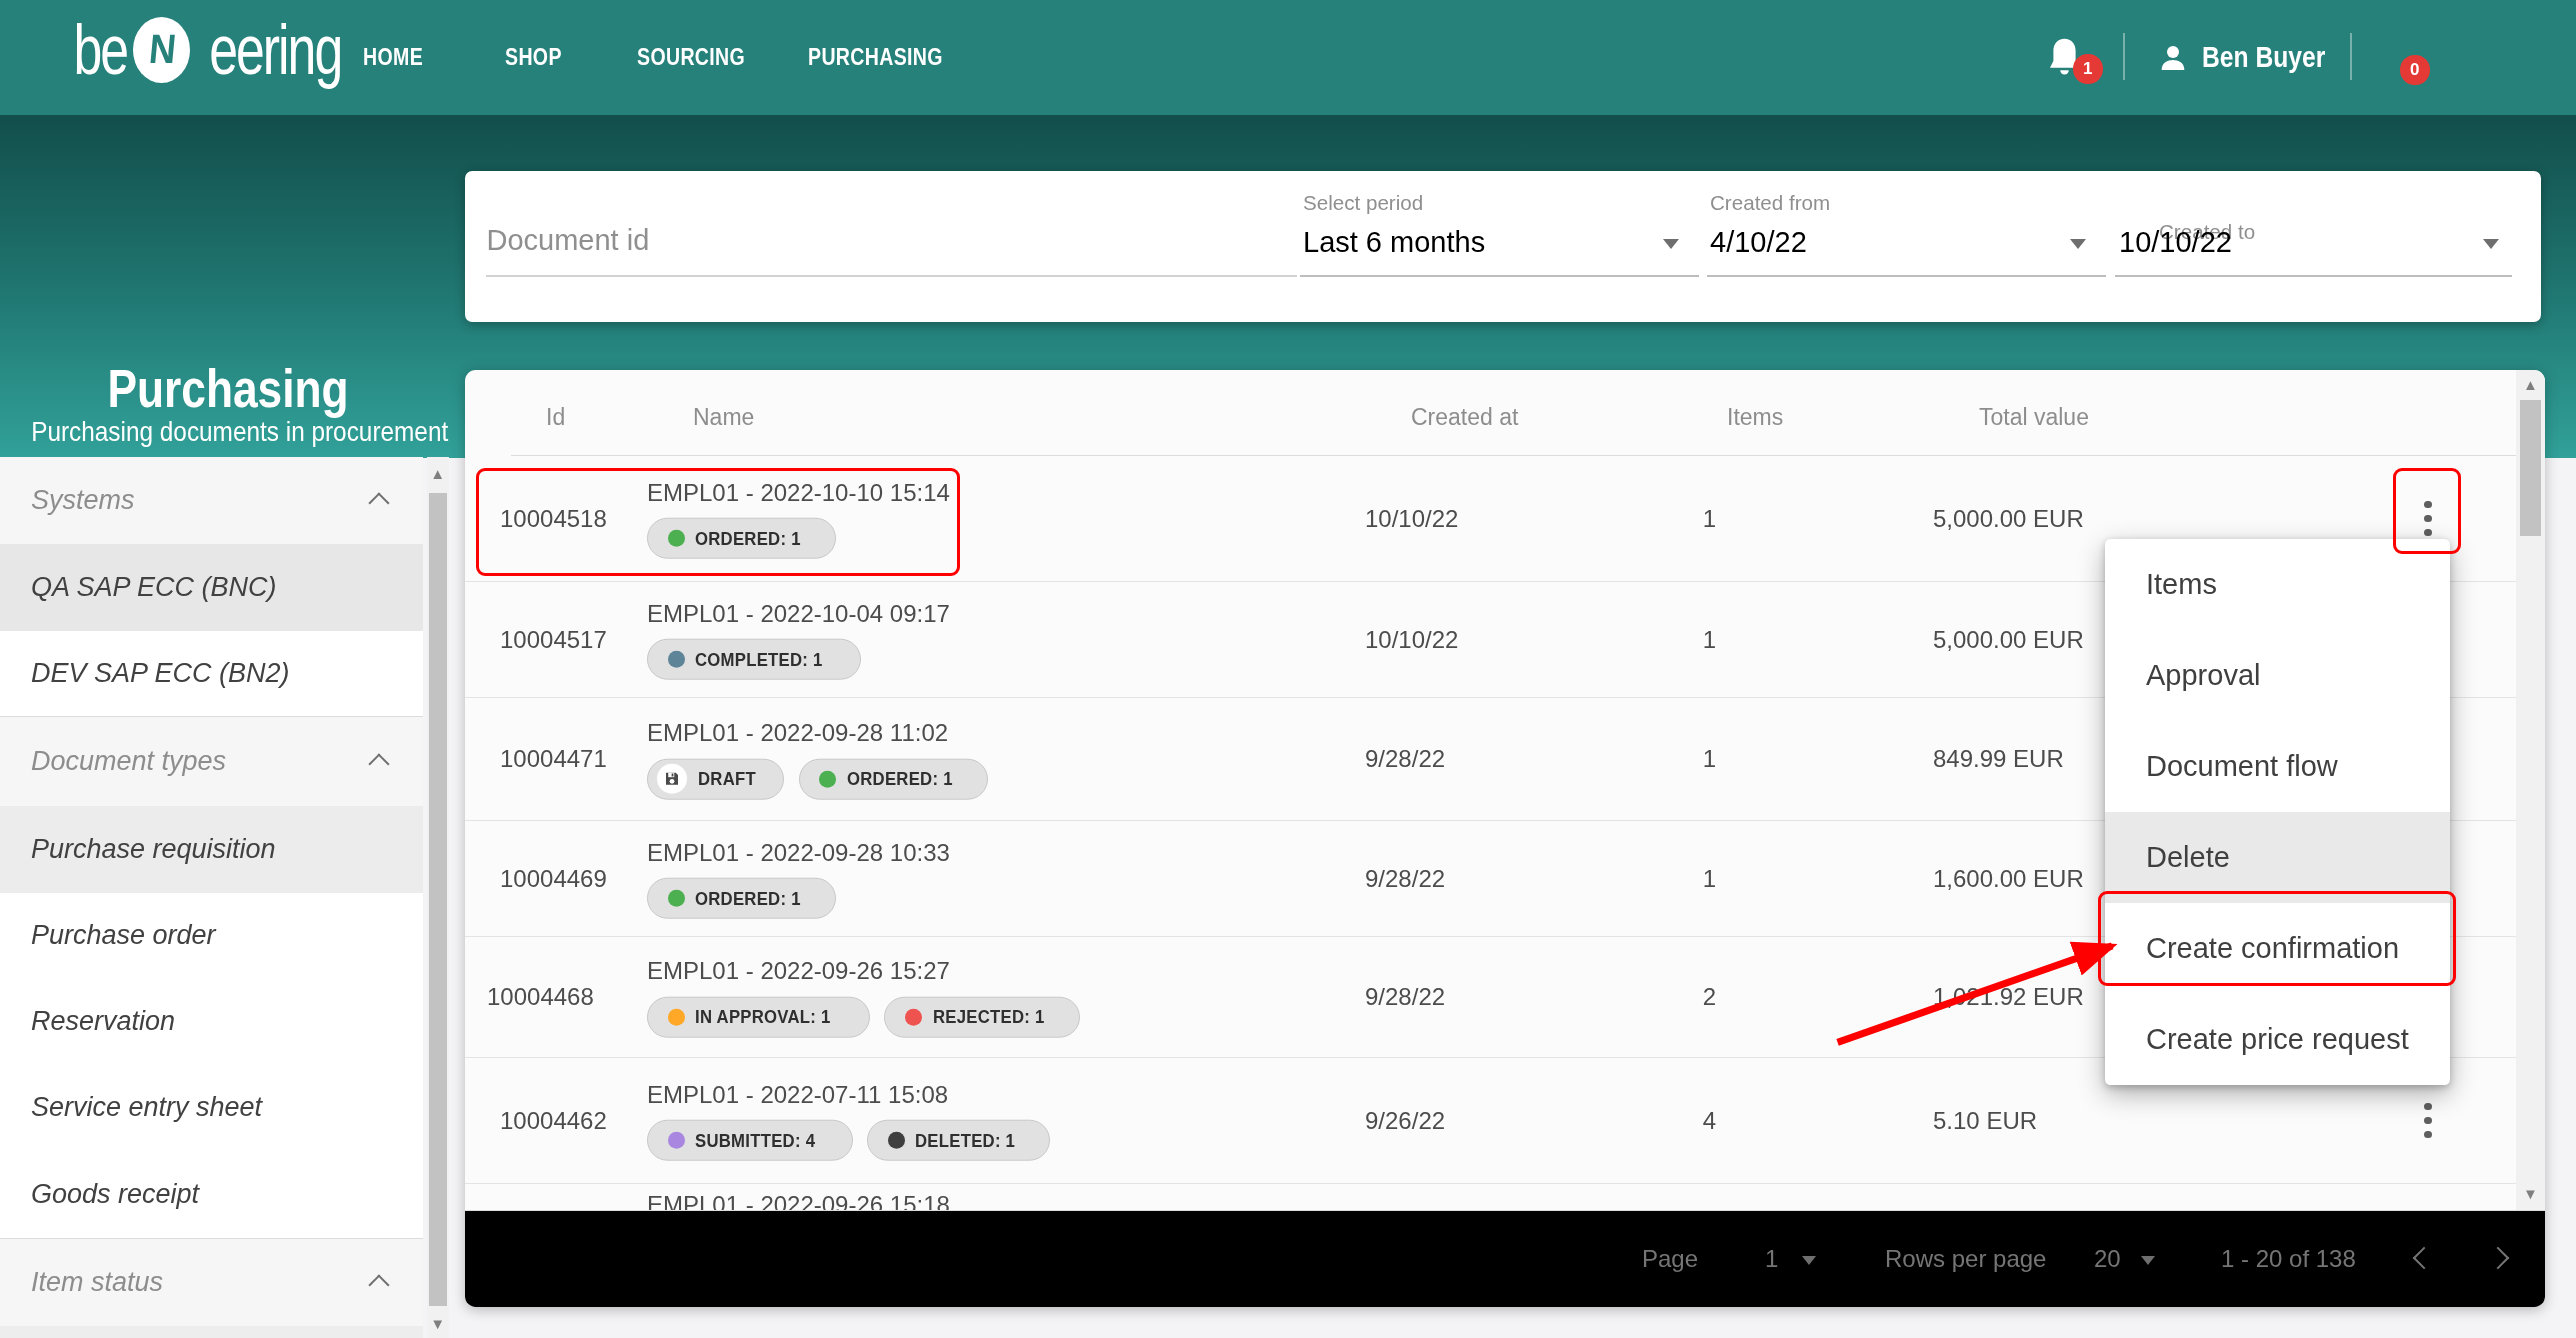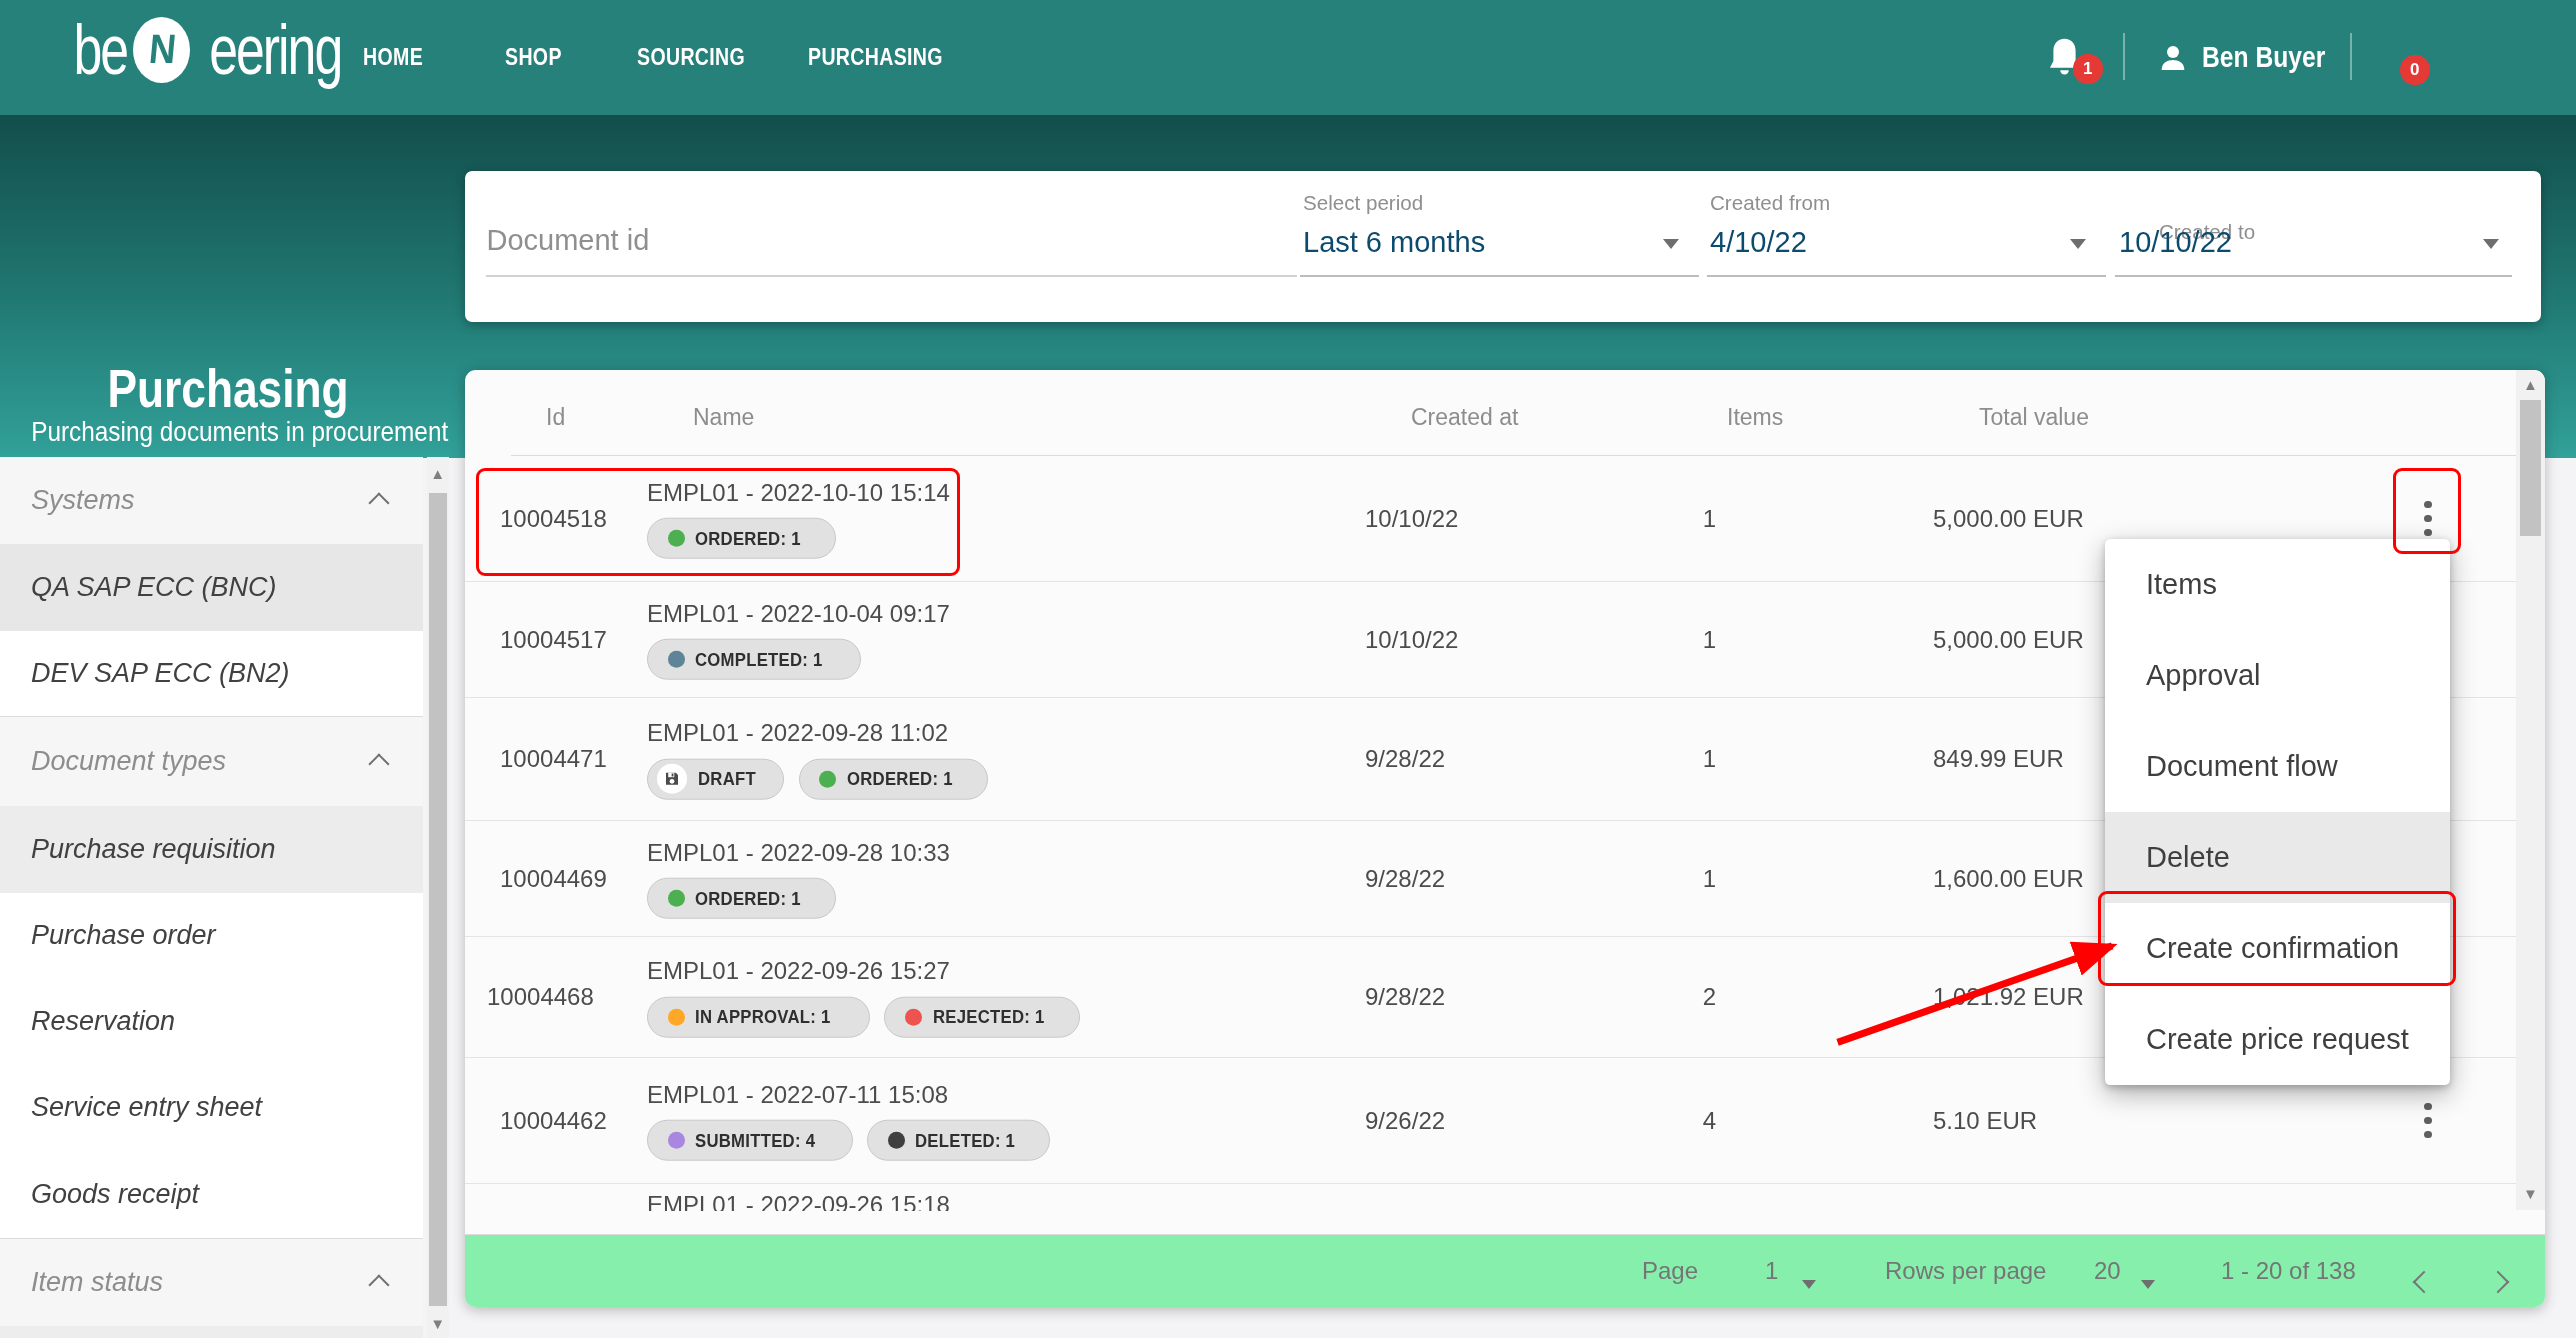--- a/index.html
+++ b/index.html
@@ -31,21 +31,21 @@
           background:linear-gradient(180deg,#124e4b 0%, #1e716c 45%, #31a199 100%); }
   .hero-title { position:absolute; left:0; top:242px; width:456px; text-align:center;
                 color:#fff; font-size:54px; font-weight:bold; }
   .hero-sub { position:absolute; left:0; top:301px; width:456px; text-align:center;
               color:#fff; font-size:28px; }
 
   
   .fcard { position:absolute; left:465px; top:171px; width:2076px; height:151px; background:#fff;
            border-radius:7.2px; box-shadow:0 2.7px 10.7px rgba(0,0,0,.28); z-index:10; }
   .flabel { position:absolute; top:19.7px; font-size:20.6px; color:#8f8f8f; }
-  .fvalue { position:absolute; top:55px; font-size:29px; color:#0c4a6e; }
+  .fvalue { position:absolute; top:55px; font-size:29px; color:#000000; }
   .funder { position:absolute; top:104px; height:1.8px; background:#bdbdbd; }
   .fcaret { position:absolute; top:68px; width:0; height:0;
             border-left:8px solid transparent; border-right:8px solid transparent; border-top:10.7px solid #6e6e6e; }
   .doc-input { position:absolute; left:21.5px; top:47px; width:788px; height:45px; border:none; outline:none;
                background:transparent; font-family:"Liberation Sans",sans-serif; font-size:29px; color:#3c3c3c; }
   .doc-input::placeholder { color:#8f8f8f; opacity:1; }
 
   
   .sidebar { position:absolute; left:0; top:457px; width:423px; height:881px; background:#fff; z-index:5;font-style:italic; }
   .sb-header { position:relative; background:#f6f6f7; color:#8d8d8d; font-size:27px;
@@ -78,21 +78,21 @@
   .blabel { font-size:19px; font-weight:bold; color:#2f2f2f; letter-spacing:0.3px; transform:scaleX(.88); transform-origin:left center; white-space:nowrap; }
   .draft-ic { width:30px; height:30px; background:#fff; border-radius:50%; margin-left:-10.7px;
               display:flex; align-items:center; justify-content:center; }
   .kebab { position:absolute; left:1945px; top:50%; transform:translateY(-50%); width:36px; height:50px;
            display:flex; flex-direction:column; align-items:center; justify-content:center; gap:7.2px; cursor:pointer; }
   .kebab i { width:7.2px; height:7.2px; border-radius:50%; background:#5f5f5f; }
   .partialrow { position:absolute; left:0; top:815px; width:2051px; height:26px; overflow:hidden; }
   .partialrow div { position:absolute; left:182px; top:6.3px; font-size:24px; color:#4c4c4c; }
 
   
-  .pagination { position:absolute; left:0; bottom:0; width:100%; height:73px; background:#86efac;
+  .pagination { position:absolute; left:0; bottom:0; width:100%; height:97px; background:#000000;
                 border-top:0.9px solid #dcdcdc;padding-left:20px; }
   .pagination .ptext { position:absolute; top:50%; transform:translateY(-50%); font-size:24px; color:#757575; }
   .pcaret { position:absolute; top:45px; width:0; height:0;
             border-left:7.2px solid transparent; border-right:7.2px solid transparent; border-top:9px solid #6e6e6e; }
   .pchev { position:absolute; top:39px; width:16px; height:16px; border-color:#757575; cursor:pointer; }
   .pchev.prev { border-left:2.7px solid #757575; border-bottom:2.7px solid #757575; transform:rotate(45deg); }
   .pchev.next { border-right:2.7px solid #757575; border-top:2.7px solid #757575; transform:rotate(45deg); }
 
   
   .cmenu { position:absolute; left:2105px; top:539px; width:345px; height:546px; background:#fff;

